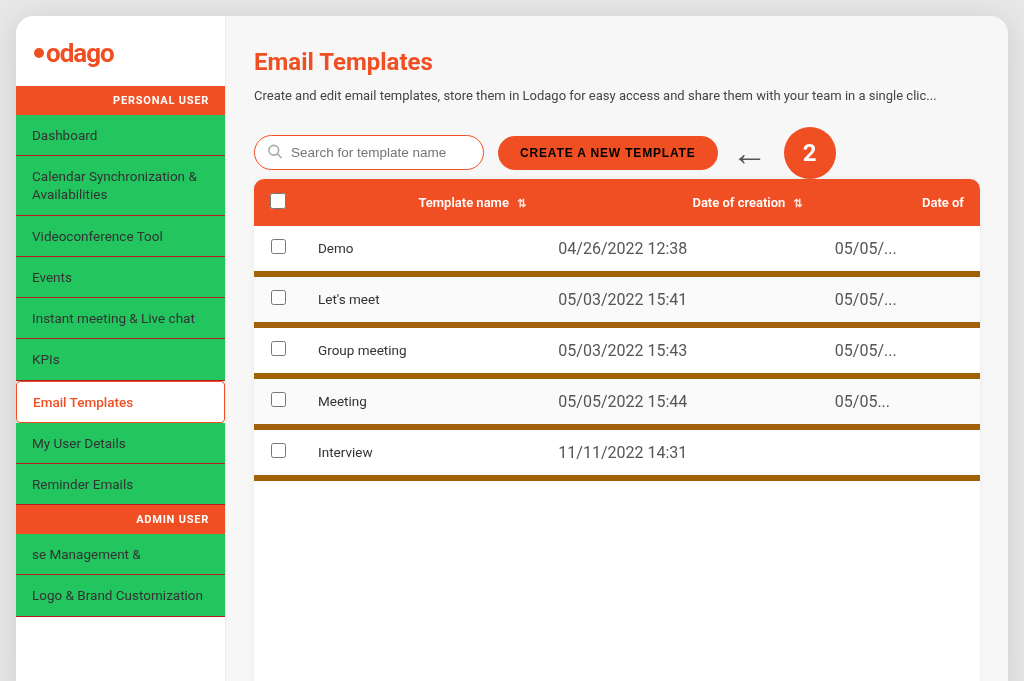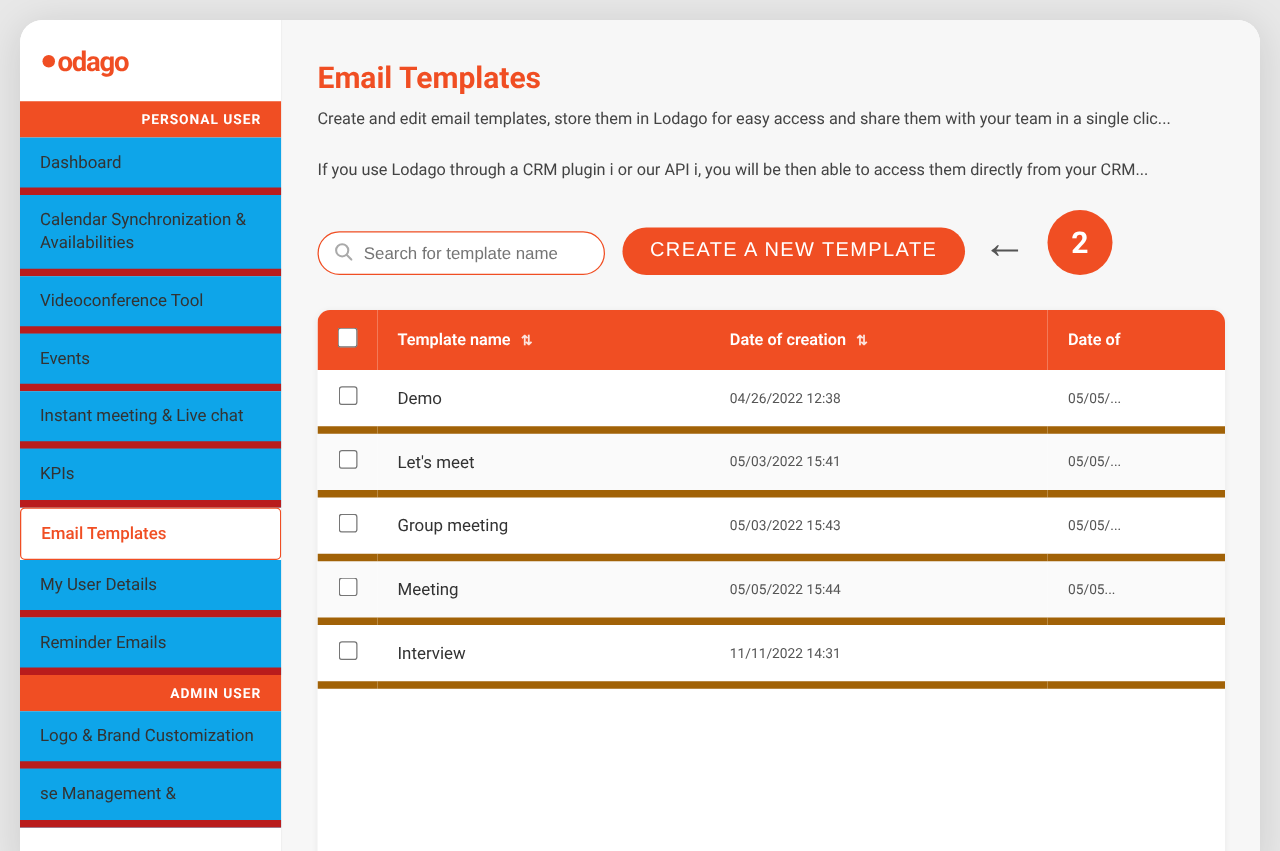--- a/index.html
+++ b/index.html
@@ -30,21 +30,21 @@
       display: flex;
       flex-direction: column;
       overflow-y: auto;
     }
     .sidebar-logo {
       padding: 22px 18px 18px 18px;
       display: flex;
       align-items: center;
     }
     .logo-text {
-      font-size: 22px;
+      font-size: 26px;
       font-weight: 700;
       color: #f04e23;
       letter-spacing: -1px;
     }
     .logo-dot {
       display: inline-block;
       width: 10px;
       height: 10px;
       background: #f04e23;
       border-radius: 50%;
@@ -61,23 +61,23 @@
       letter-spacing: 0.07em;
       padding: 8px 16px;
       text-transform: uppercase;
       text-align: right;
     }
     .sidebar-item {
       padding: 11px 16px;
       font-size: 13.5px;
       color: #333;
       cursor: pointer;
-      border-bottom: 6px solid #b91c1c;
+      border-bottom: 1px solid #b91c1c;
       line-height: 1.35;
-      background: #0ea5e9;
+      background: #22c55e;
     }
     .sidebar-item.active {
       color: #f04e23;
       border: 1.5px solid #f04e23;
       border-radius: 4px;
       background: #fff;
       font-weight: 500;
     }
     
     .main-content {
@@ -102,23 +102,22 @@
     }
     .page-description-2 {
       font-size: 13px;
       color: #444;
       margin-bottom: 22px;
       line-height: 1.5;
     }
     
     .toolbar {
       display: flex;
-      align-items: flex-end;
+      align-items: center;
       gap: 14px;
-      margin-bottom: 28px;
     }
     .search-wrapper {
       position: relative;
       display: flex;
       align-items: center;
     }
     .search-icon-wrap {
       position: absolute;
       left: 13px;
       top: 50%;
@@ -131,26 +130,26 @@
       border-radius: 24px;
       padding: 9px 18px 9px 36px;
       font-size: 13.5px;
       color: #888;
       width: 230px;
       outline: none;
       background: #fff;
     }
     .btn-create {
       background: #f04e23;
-      color: #ffffff;
+      color: #000000;
       border: none;
       border-radius: 24px;
       padding: 10px 22px;
-      font-size: 16px;
-      font-weight: 400;
+      font-size: 12px;
+      font-weight: 700;
       letter-spacing: 0.07em;
       cursor: pointer;
       text-transform: uppercase;
       white-space: nowrap;
     }
     .arrow-indicator {
       display: flex;
       align-items: center;
       gap: 16px;
     }
@@ -183,21 +182,21 @@
       width: 100%;
       border-collapse: collapse;
       font-size: 13.5px;
     }
     thead tr {
       background: #f04e23;
       color: #fff;
     }
     thead th {
       padding: 14px 16px;
-      text-align: left;
+      text-align: right;
       font-weight: 600;
       font-size: 13px;
       white-space: nowrap;
     }
     thead th.checkbox-col {
       width: 40px;
       text-align: center;
     }
     thead th .sort-icon {
       display: inline-block;
@@ -224,21 +223,21 @@
       accent-color: #f04e23;
     }
     .header-checkbox {
       width: 16px;
       height: 16px;
       accent-color: #fff;
       cursor: pointer;
     }
     .date-col {
       color: #555;
-      font-size: 11px;
+      font-size: 16px;
     }
   </style>
 </head>
 <body>
 
 <div class="app-frame">
 
   <div class="sidebar">
     <div class="sidebar-logo">
       <span class="logo-text">
@@ -252,28 +251,27 @@
     <div class="sidebar-item">Calendar Synchronization &amp; Availabilities</div>
     <div class="sidebar-item">Videoconference Tool</div>
     <div class="sidebar-item">Events</div>
     <div class="sidebar-item">Instant meeting &amp; Live chat</div>
     <div class="sidebar-item">KPIs</div>
     <div class="sidebar-item active">Email Templates</div>
     <div class="sidebar-item">My User Details</div>
     <div class="sidebar-item">Reminder Emails</div>
 
     <div class="sidebar-section-header">ADMIN USER</div>
+    <div class="sidebar-item">se Management &amp;</div>
     <div class="sidebar-item">Logo &amp; Brand Customization</div>
-    <div class="sidebar-item">se Management &amp;</div>
   </div>
 
   <div class="main-content">
     <div class="page-title">Email Templates</div>
     <div class="page-description">Create and edit email templates, store them in Lodago for easy access and share them with your team in a single clic...</div>
-    <div class="page-description-2">If you use Lodago through a CRM plugin ℹ or our API ℹ, you will be then able to access them directly from your CRM...</div>
 
     <div class="toolbar">
       <div class="search-wrapper">
         <span class="search-icon-wrap">
           <svg width="15" height="15" viewBox="0 0 20 20" fill="none" stroke="#aaa" stroke-width="2.2" stroke-linecap="round">
             <circle cx="9" cy="9" r="6.5"></circle>
             <line x1="14" y1="14" x2="19" y2="19"></line>
           </svg>
         </span>
         <input type="text" class="search-input" placeholder="Search for template name" style="">

